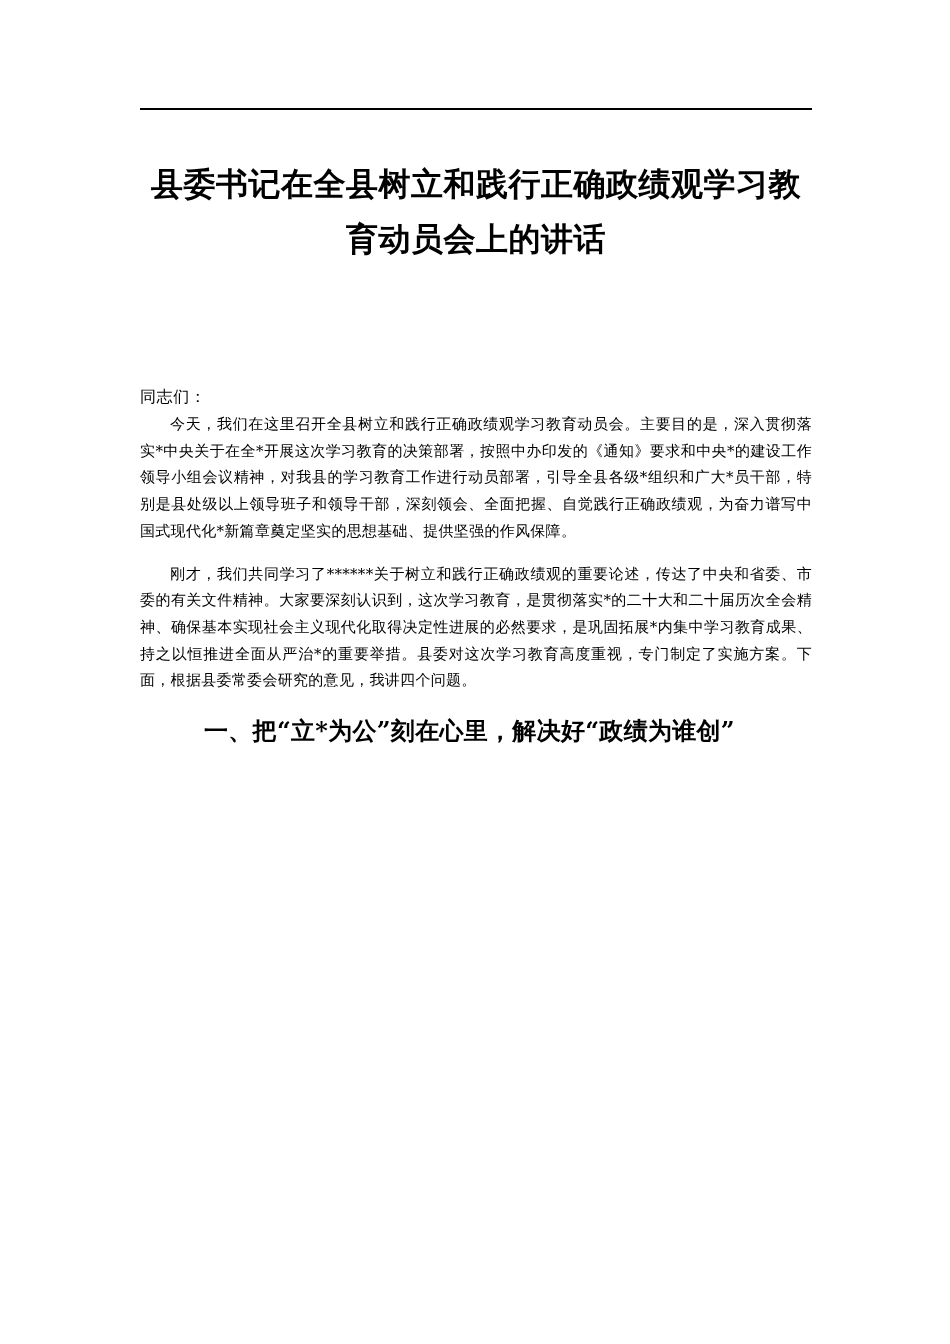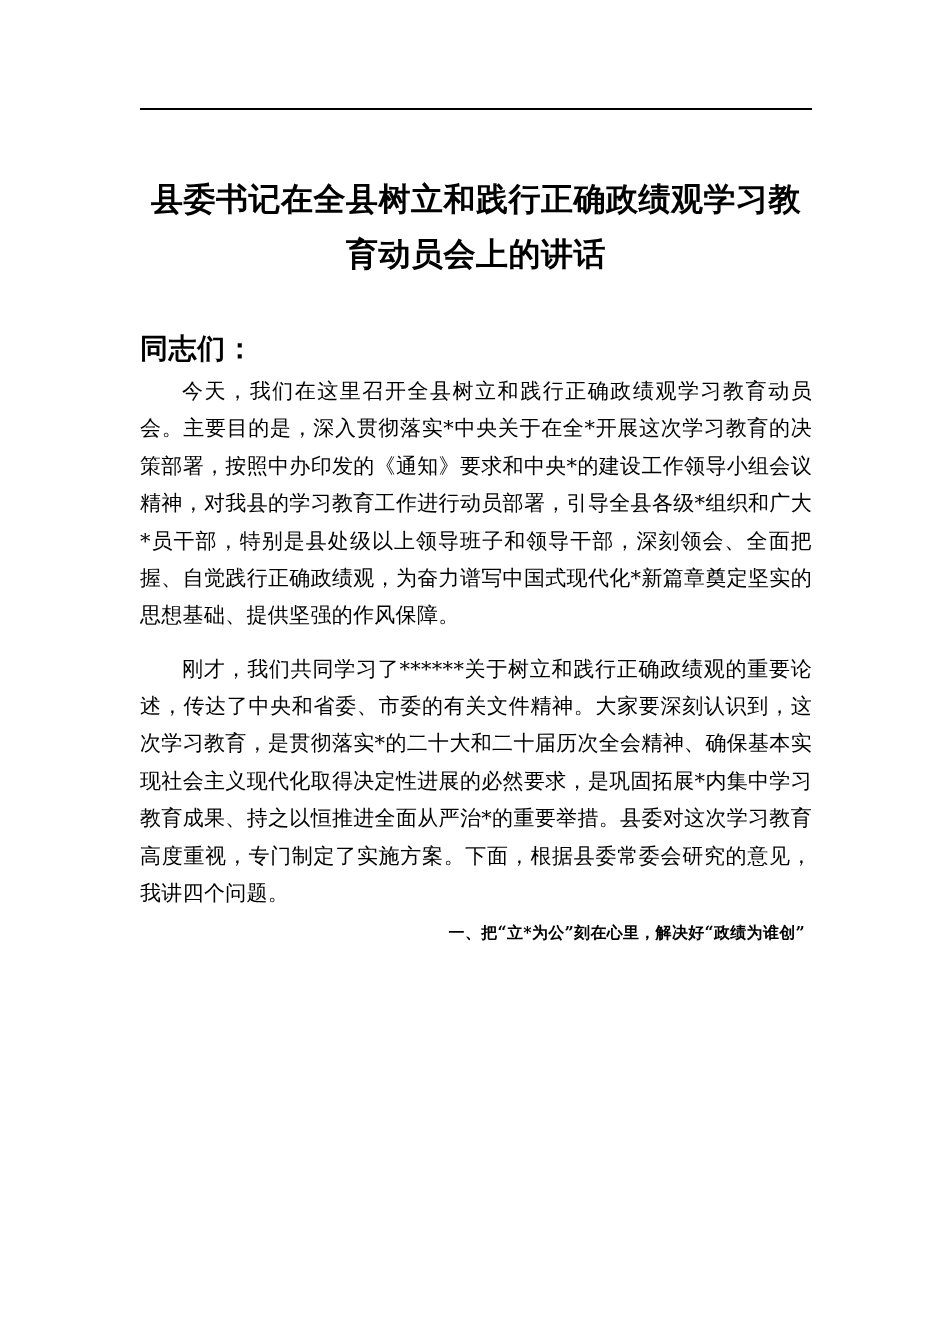--- a/index.html
+++ b/index.html
@@ -26,61 +26,59 @@
     left: 140px;
     top: 0;
     width: 672px;
   }
   .header-rule {
     margin-top: 108px;
     border-top: 2px solid #000000;
     width: 672px;
   }
   .doc-title {
-    margin-top: 62px;
+    margin-top: 47px;
     font-family: "DejaVu Serif", serif;
     font-weight: bold;
     font-size: 32px;
     line-height: 1.72;
     text-align: center;
     letter-spacing: 0.5px;
     word-break: break-all;
   }
   .salutation {
-    margin-top: 42px;
-    font-size: 28px;
+    margin-top: 116px;
+    font-size: 16px;
     line-height: 1.75;
     letter-spacing: 0.6px;
-    font-weight: bold;
   }
   p.body-para {
     margin: 0;
-    font-size: 21px;
+    font-size: 15px;
     line-height: 1.78;
     text-align: justify;
     text-align-last: left;
     text-justify: inter-ideograph;
     letter-spacing: 0.3px;
     text-indent: 2em;
     word-break: break-all;
   }
   p.body-para + p.body-para {
     margin-top: 16px;
   }
   p.section-heading {
-    margin: 7px;
-    font-size: 16px;
+    margin: 16px;
+    font-size: 24px;
     line-height: 1.78;
     font-weight: bold;
     text-indent: 2em;
     letter-spacing: 0.3px;
     word-break: break-all;
     white-space: nowrap;
     overflow: hidden;
-    text-align: right;
   }
 </style>
 </head>
 <body>
 
 <div class="page">
   <div class="content">
 
     <div class="header-rule"></div>
 

